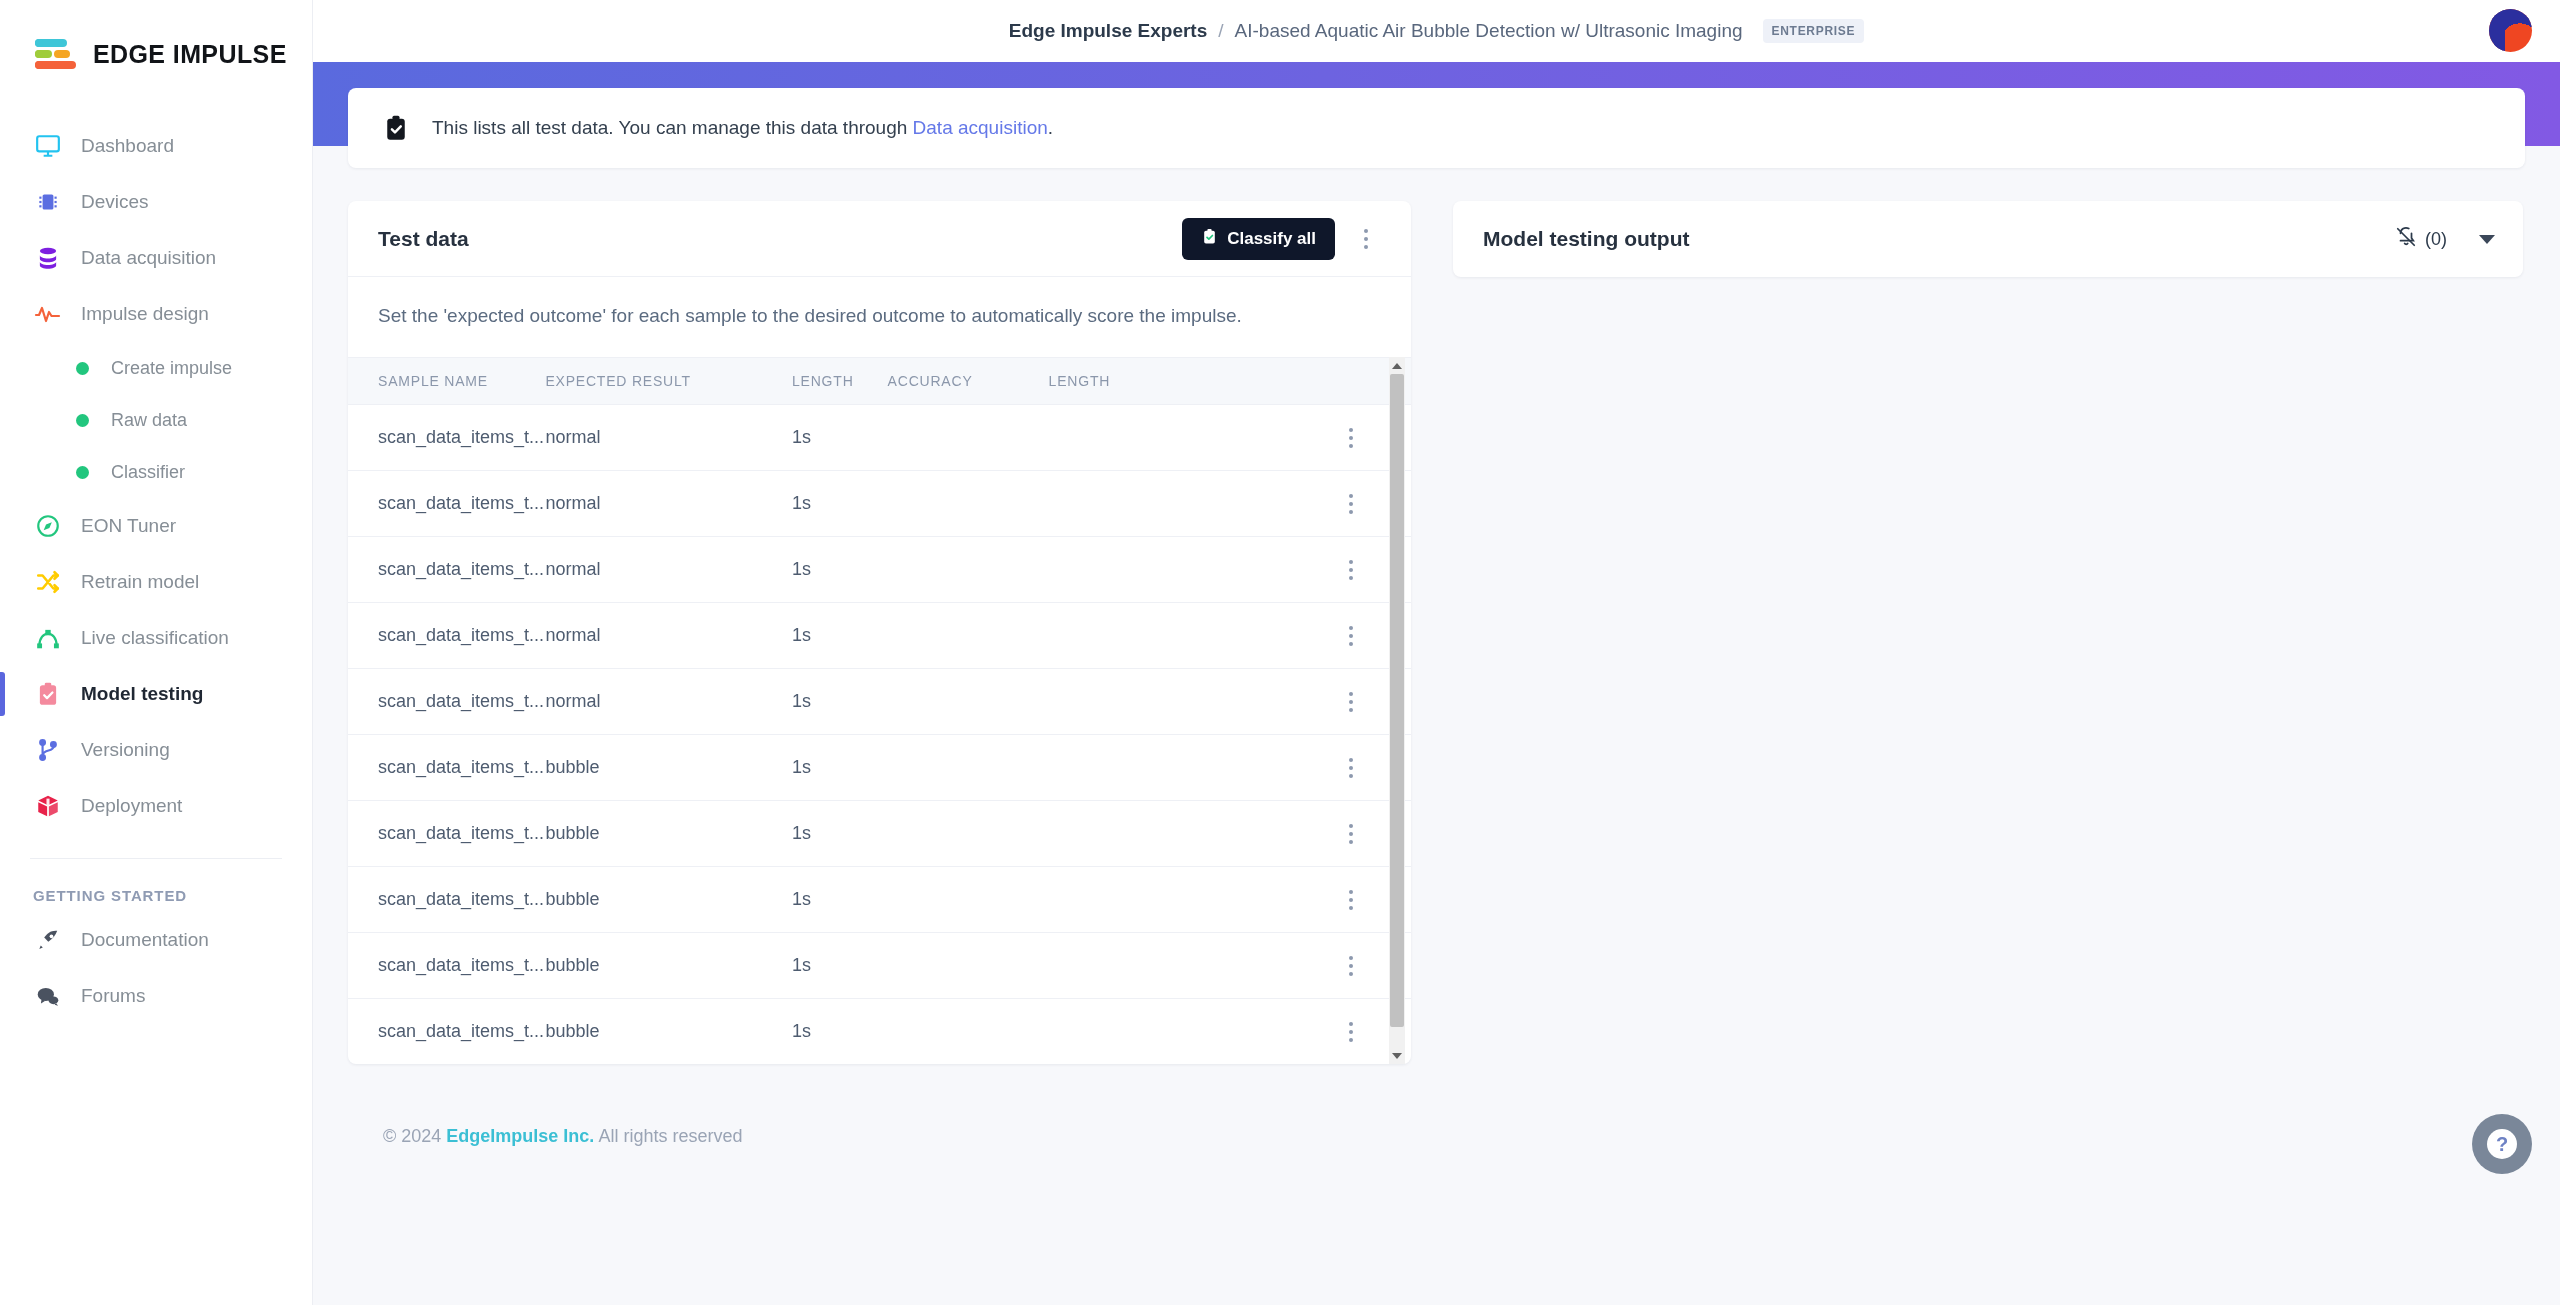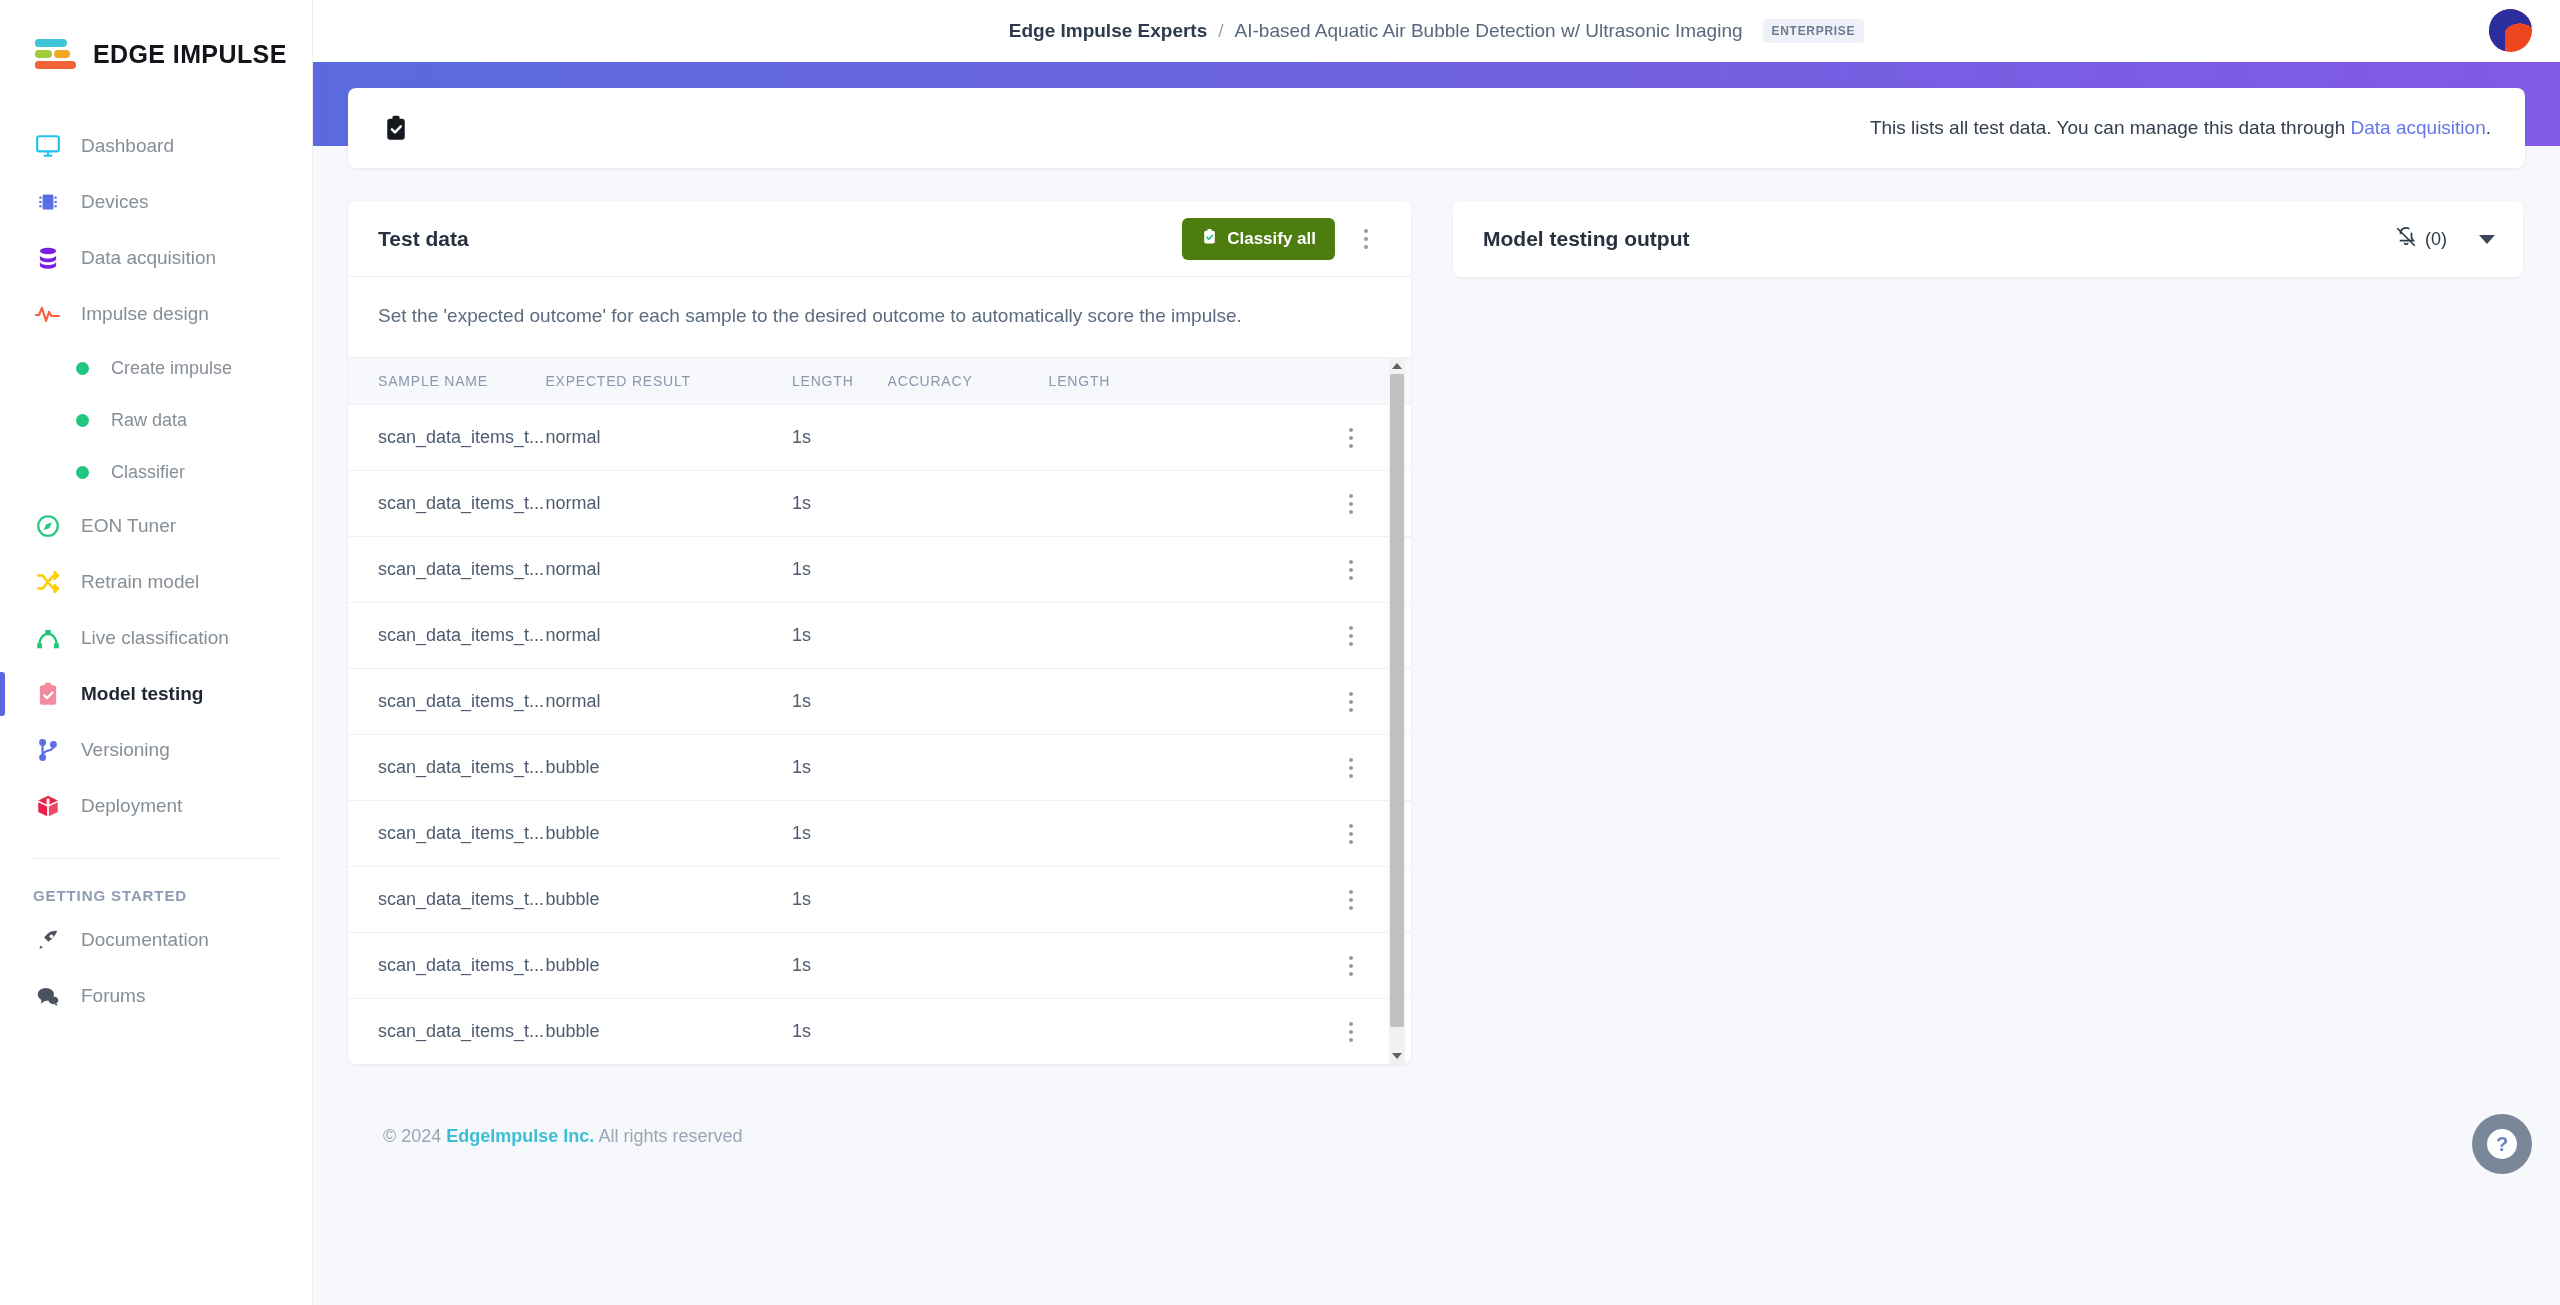--- a/index.html
+++ b/index.html
@@ -89,40 +89,40 @@
 
   .band {
     height: 84px;
     background: linear-gradient(90deg, #5a6ade 0%, #6d63e0 45%, #8259e4 100%);
   }
 
   .content { padding: 0 35px; margin-top: -58px; position: relative; }
 
   .banner {
     background: #fff; border-radius: 8px; height: 80px; display: flex;
-    align-items: center; padding: 8px 34px; box-shadow: 0 1px 3px rgba(20,30,60,.07); justify-content: space-between;
+    align-items: center; padding: 8px 34px; box-shadow: 0 1px 3px rgba(20,30,60,.07);
   }
   .banner .clip { margin-right: 22px; flex: 0 0 auto; display: flex; }
   .banner-text { font-size: 19px; color: #34404f; }
   .banner-text a { color: #6478e8; text-decoration: none; }
 
   .cards { display: flex; gap: 42px; margin-top: 33px; align-items: flex-start; }
   .card {
     background: #fff; border-radius: 8px; box-shadow: 0 1px 3px rgba(20,30,60,.07);
   }
   .card-left  { width: 1063px; }
   .card-right { width: 1070px; }
 
   .card-head {
     height: 76px; display: flex; align-items: center; padding: 0 28px 0 30px;
     border-bottom: 1px solid #eef0f5;
   }
   .card-title { font-size: 21px; color: #27313f; font-weight: bold; flex: 1; }
   .btn-classify {
-    background: #4d7c0f; color: #fff; border: none; border-radius: 6px;
+    background: #0f172a; color: #fff; border: none; border-radius: 6px;
     height: 42px; padding: 0 19px; font-size: 17px; font-weight: bold;
     display: flex; align-items: center; gap: 9px; cursor: pointer;
     font-family: "Liberation Sans", sans-serif;
   }
   .kebab {
     width: 34px; height: 38px; display: flex; flex-direction: column; gap: 4px;
     align-items: center; justify-content: center; margin-left: 14px; cursor: pointer;
   }
   .kebab i { width: 4px; height: 4px; border-radius: 50%; background: #8d99ae; display:block; }
 

